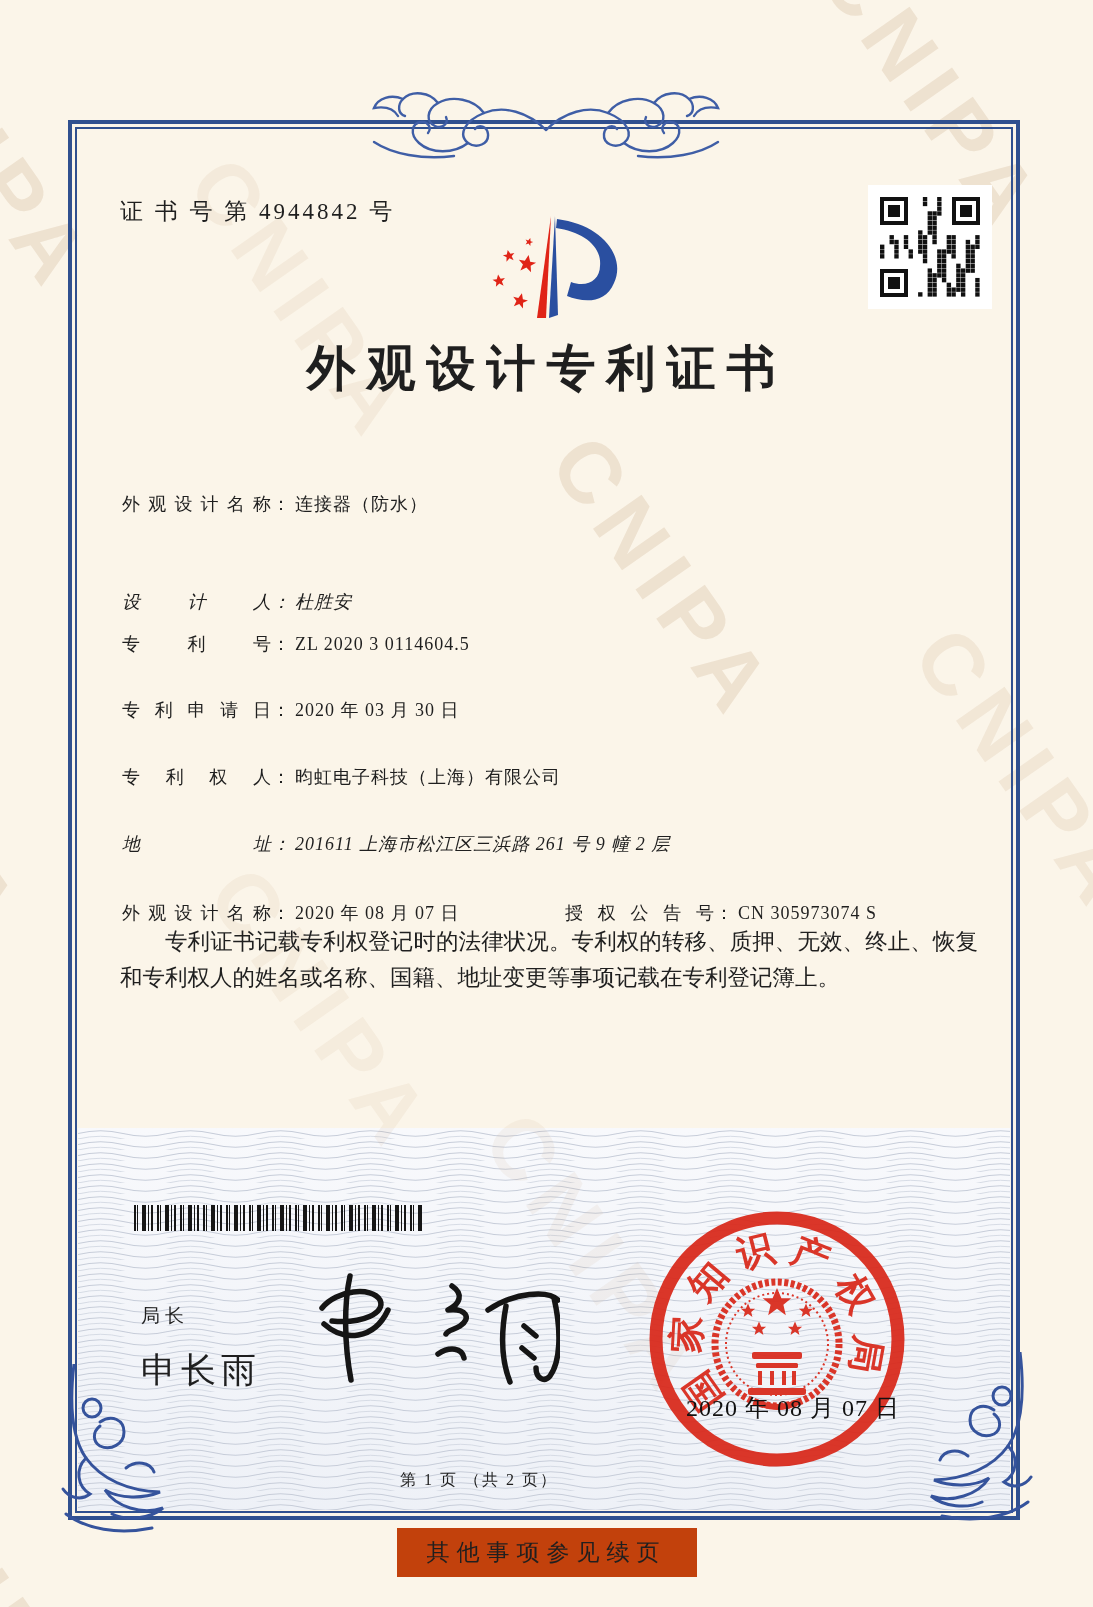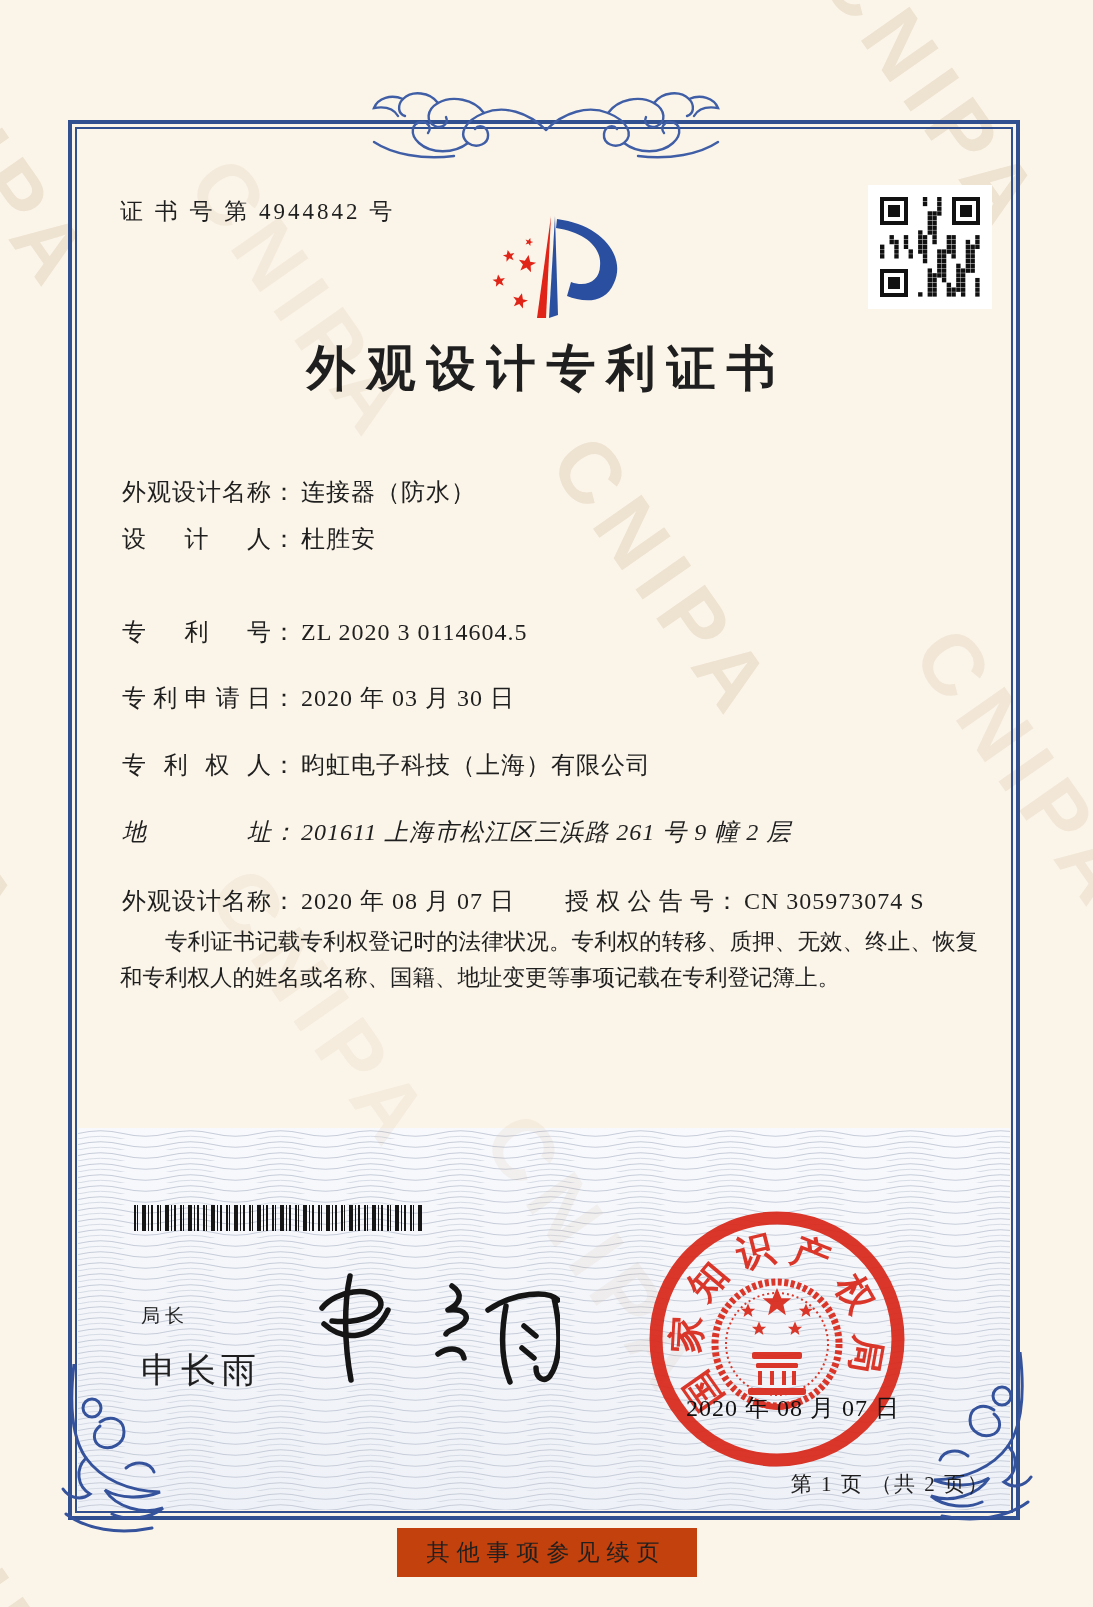--- a/index.html
+++ b/index.html
@@ -20,43 +20,43 @@
   .corner{position:absolute;z-index:3;}
   .corner-bl{left:56px;top:1364px;}
   .corner-br{left:878px;top:1352px;transform:scaleX(-1);}
   
   .certno{position:absolute;left:120px;top:196px;z-index:4;font-size:23px;letter-spacing:3px;}
   .logo{position:absolute;left:452px;top:188px;z-index:4;}
   .qrbox{position:absolute;left:868px;top:185px;width:124px;height:124px;background:#fff;z-index:4;}
   .qr{position:absolute;left:880px;top:197px;z-index:5;}
   .title{position:absolute;left:0;top:336px;width:100%;text-align:center;z-index:4;
          font-size:49px;font-weight:bold;letter-spacing:11px;}
-  .frow{position:absolute;left:122px;z-index:4;font-size:24px;letter-spacing:1px;white-space:nowrap;}
+  .frow{position:absolute;left:122px;z-index:4;font-size:18px;letter-spacing:1px;white-space:nowrap;margin-top:16px;}
   .flabel{display:inline-block;width:150px;text-align:justify;text-align-last:justify;}
   .colon{margin-right:4px;}
   .fpair2{position:absolute;left:443px;top:0;white-space:nowrap;}
   .paras{position:absolute;left:120px;top:924px;width:858px;z-index:4;
          font-size:22.5px;line-height:35.5px;text-align:justify;}
   .paras p{margin:0;text-indent:2em;}
   .barcode{position:absolute;left:134px;top:1205px;width:290px;height:26px;z-index:4;
     background:repeating-linear-gradient(90deg,
       #161616 0px,#161616 2px,transparent 2px,transparent 3px,
       #161616 3px,#161616 4px,transparent 4px,transparent 8px,
       #161616 8px,#161616 12px,transparent 12px,transparent 14px,
       #161616 14px,#161616 15px,transparent 15px,transparent 17px,
       #161616 17px,#161616 19px,transparent 19px,transparent 23px);}
   .issuer-title{position:absolute;left:141px;top:1303px;z-index:4;font-size:19px;letter-spacing:5px;
         font-family:"Liberation Sans",sans-serif;}
   .issuer-name{position:absolute;left:141px;top:1347px;z-index:4;font-size:35px;letter-spacing:5px;
         font-family:"Liberation Sans",sans-serif;}
   .signature{position:absolute;left:310px;top:1258px;z-index:5;}
   .seal{position:absolute;left:642px;top:1204px;z-index:5;opacity:.93;}
   .sealdate{position:absolute;left:686px;top:1392px;z-index:6;font-size:24px;letter-spacing:1px;color:#111;}
-  .pageinfo{position:absolute;left:0;top:1470px;width:958px;text-align:right;z-index:4;
-            font-size:21px;letter-spacing:2px;padding-left:32px;}
+  .pageinfo{position:absolute;left:0;top:1470px;width:958px;text-align:center;z-index:4;
+            font-size:16px;letter-spacing:2px;}
   .footer{position:absolute;left:50%;top:1528px;transform:translateX(-50%);z-index:4;
           background:#c2410c;padding:9px 30px;font-size:23px;letter-spacing:7px;white-space:nowrap;}
 </style>
 </head>
 <body>
 
 <div class="page">
 
   <div class="wm" style="left:-70px;top:-10px;">CNIPA</div>
   <div class="wm" style="left:880px;top:-70px;">CNIPA</div>
@@ -277,21 +277,21 @@
           <rect x="8" y="8" width="12" height="12"></rect>
         </g>
     </g>
   </svg>
 
   <div class="title">外观设计专利证书</div>
 
   <div class="frow" style="top:476px;">
     <span class="flabel">外观设计名称</span><span class="colon">：</span><span>连接器（防水）</span>
   </div>
-  <div class="frow" style="top:523px;">
+  <div class="frow" style="top:574px;font-style:italic;">
     <span class="flabel">设计人</span><span class="colon">：</span><span>杜胜安</span>
   </div>
   <div class="frow" style="top:616px;">
     <span class="flabel">专利号</span><span class="colon">：</span><span>ZL 2020 3 0114604.5</span>
   </div>
   <div class="frow" style="top:682px;">
     <span class="flabel">专利申请日</span><span class="colon">：</span><span>2020 年 03 月 30 日</span>
   </div>
   <div class="frow" style="top:749px;">
     <span class="flabel">专利权人</span><span class="colon">：</span><span>昀虹电子科技（上海）有限公司</span>

